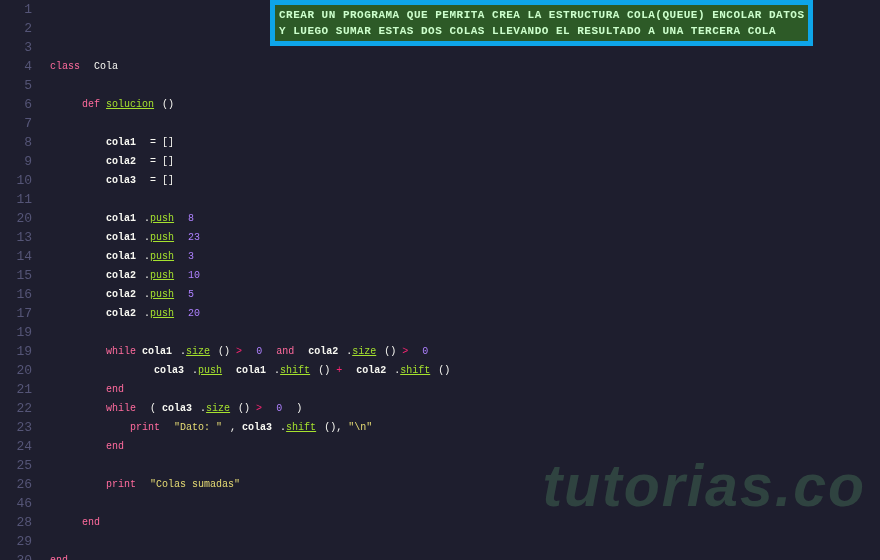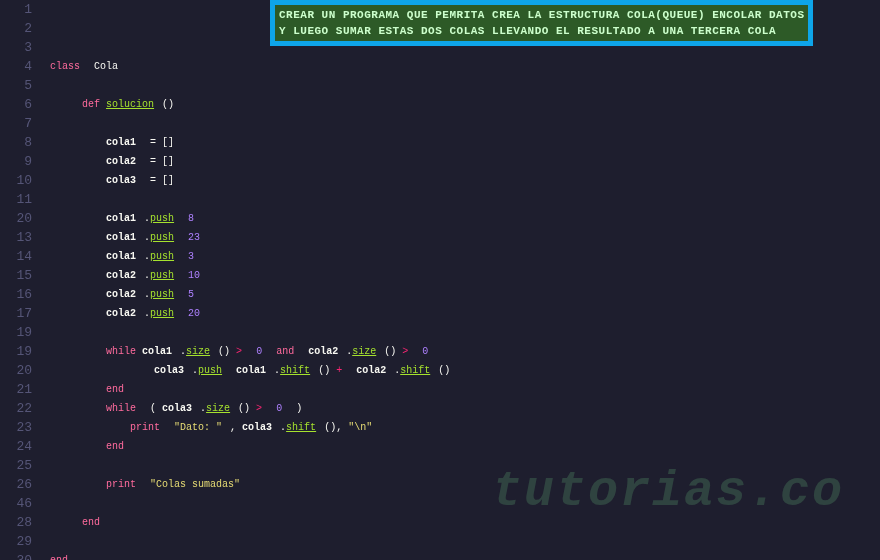--- a/index.html
+++ b/index.html
@@ -66,24 +66,24 @@
       line-height: 16px;
       max-width: 580px;
       letter-spacing: 0.5px;
       font-family: 'Courier New', Courier, monospace;
       font-weight: bold;
       text-transform: uppercase;
     }
     .watermark {
       position: absolute;
       bottom: 40px;
-      right: 36px;
+      right: 14px;
       color: rgba(100, 180, 120, 0.25);
-      font-size: 50px;
-      font-family: Liberation Mono, monospace;
+      font-size: 59px;
+      font-family: Liberation Sans, sans-serif;
       font-style: italic;
       font-weight: bold;
       letter-spacing: 2px;
       pointer-events: none;
       user-select: none;
     }
     .method { color: #a6e22e; text-decoration: underline; }
   </style>
 </head>
 <body>

